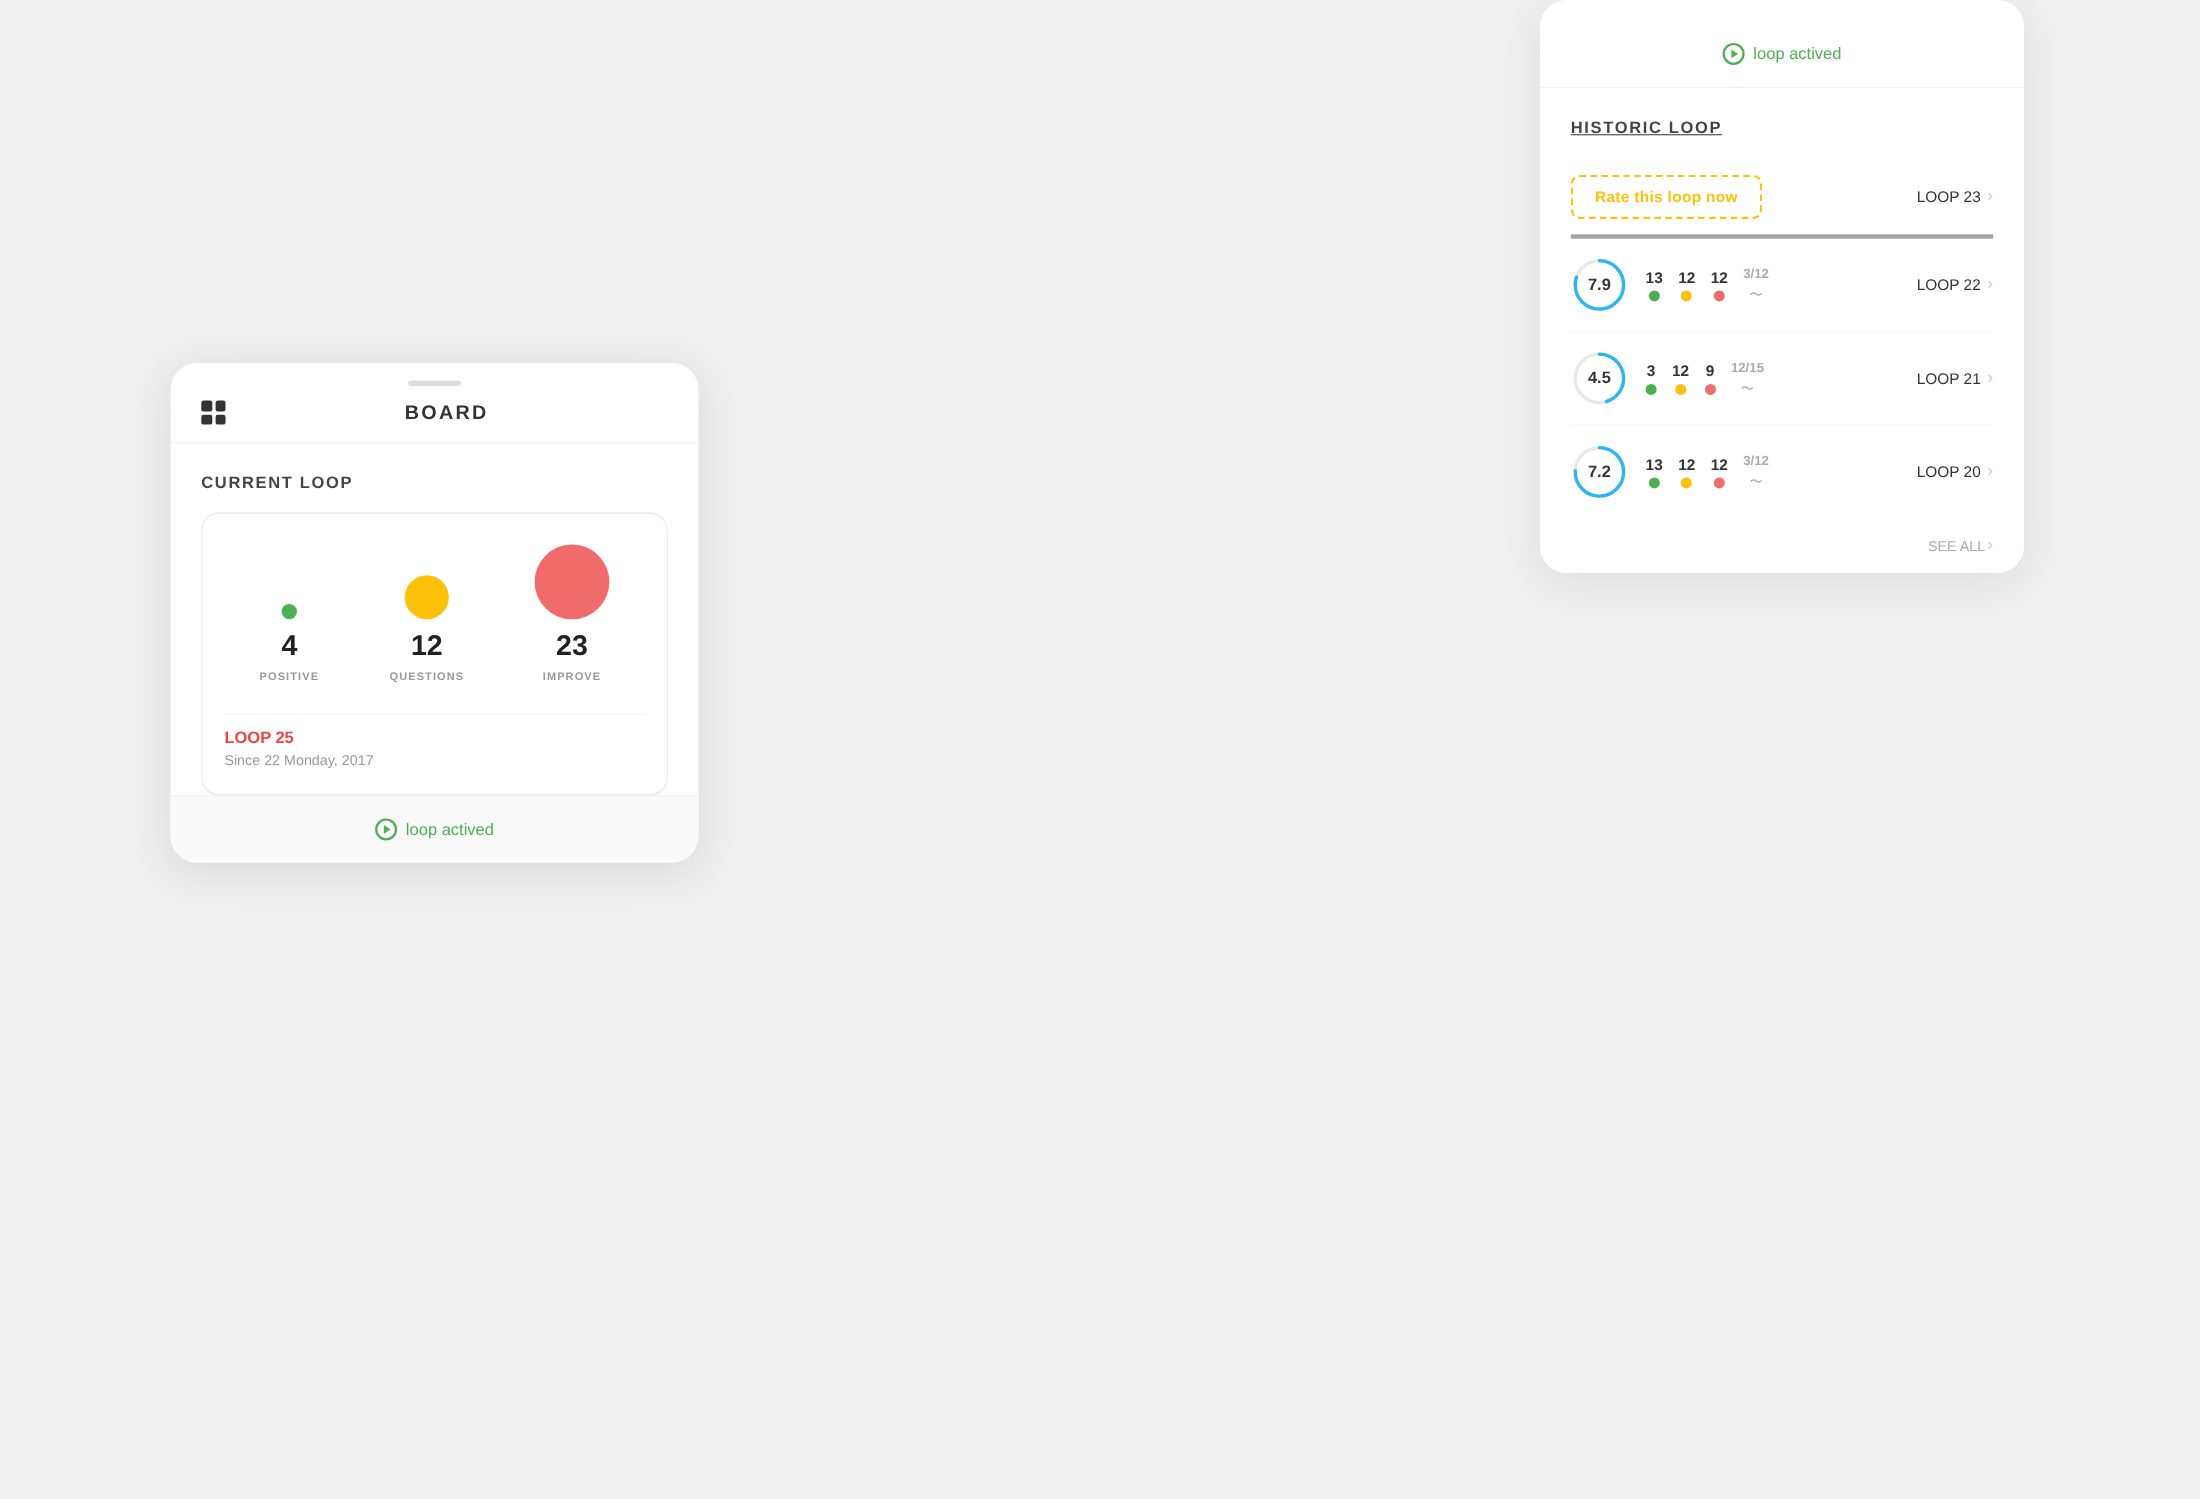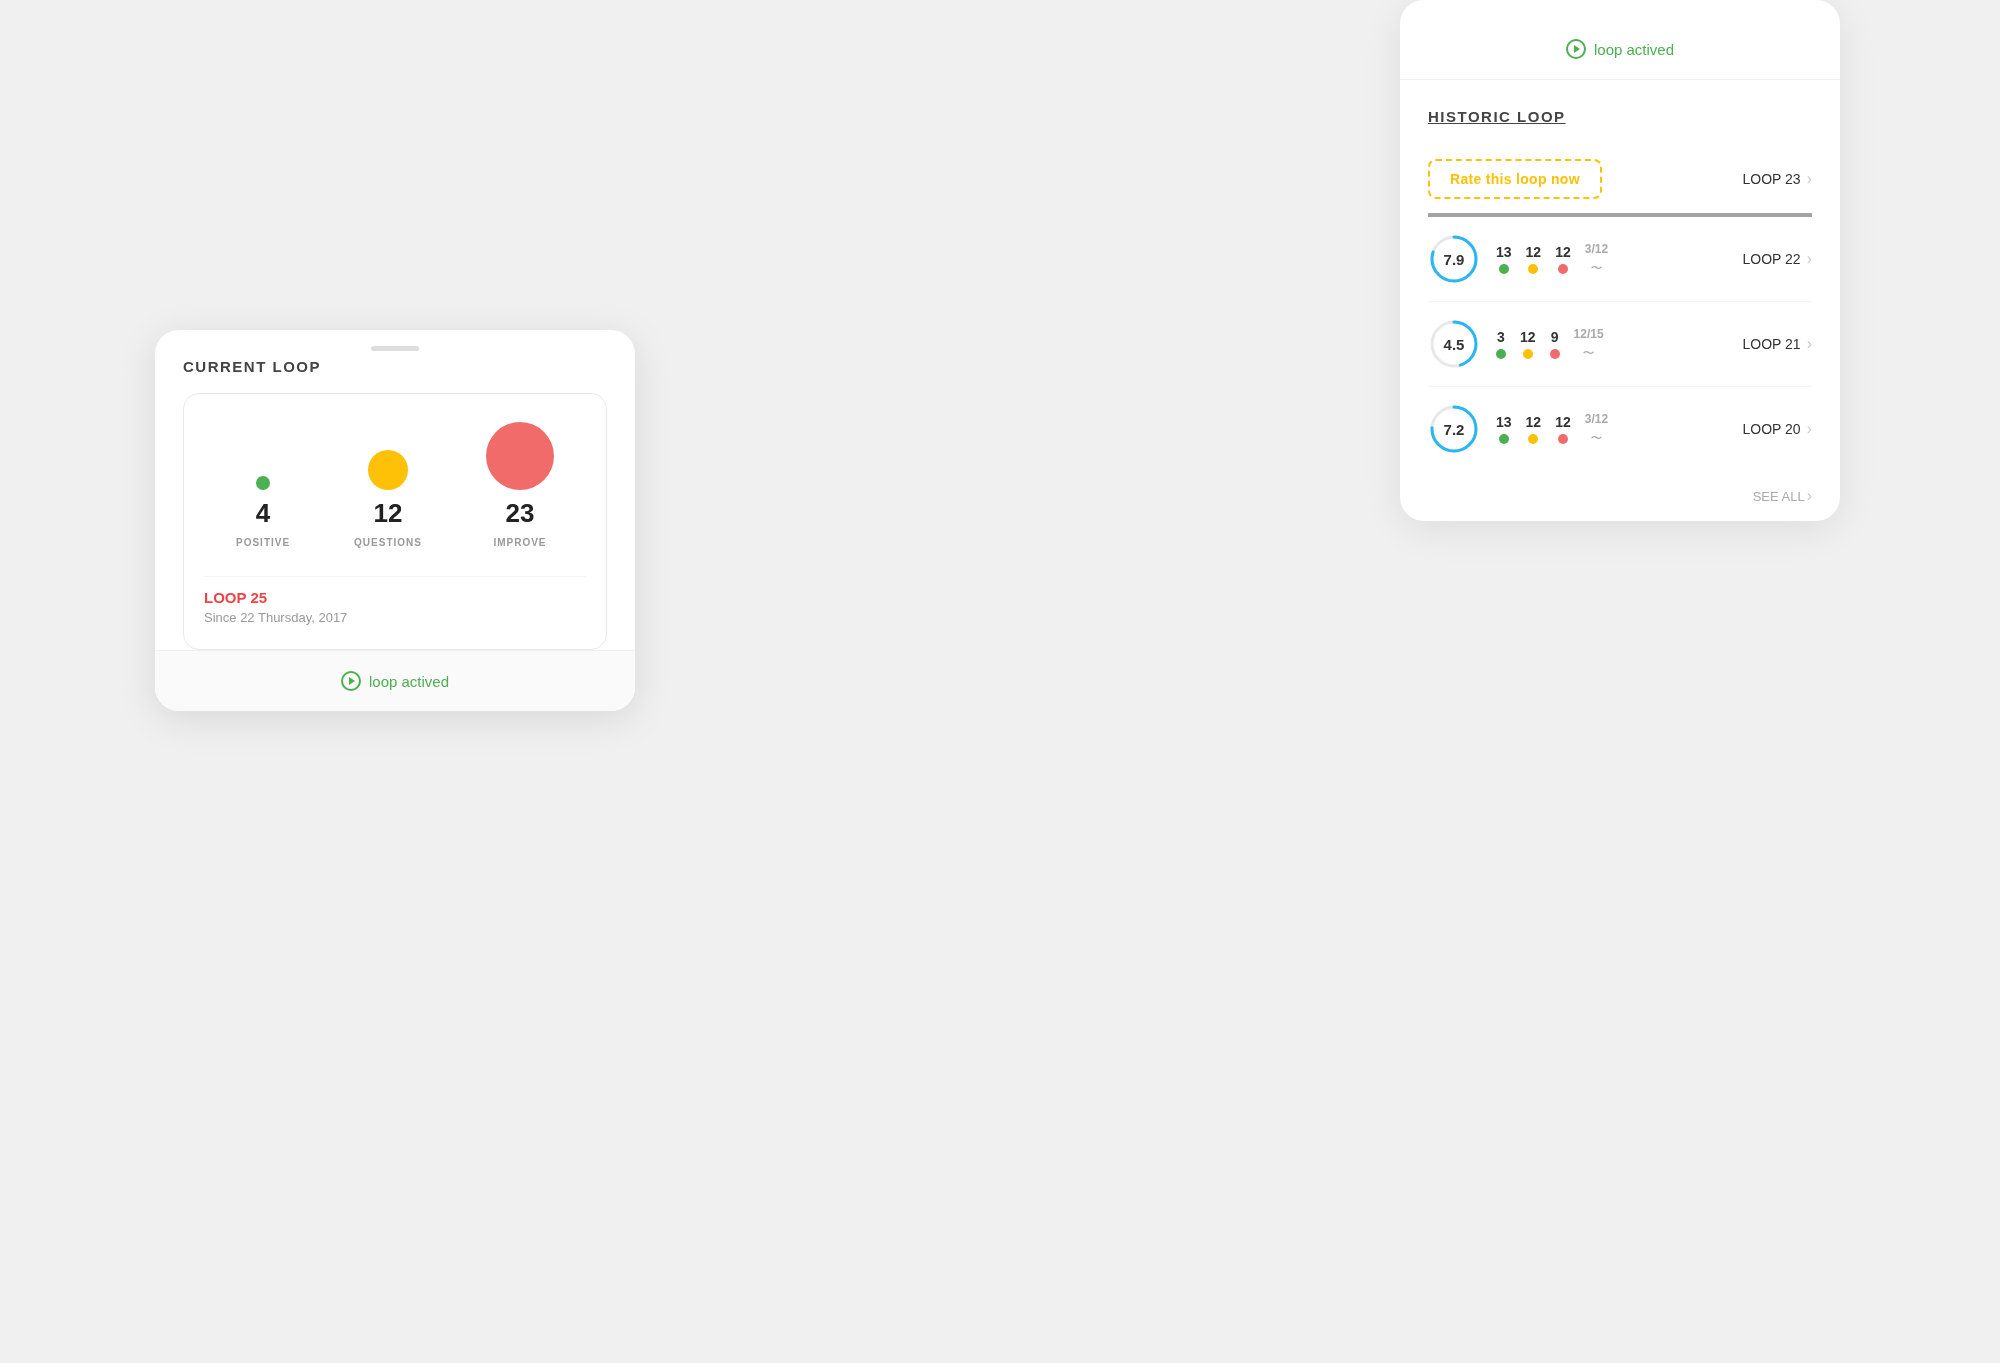--- a/index.html
+++ b/index.html
@@ -346,20 +346,29 @@
       justify-content: flex-end;
     }
   </style>
 </head>
 <body>
 
 <div class="page-wrapper">
 
   <div class="left-card">
     <div class="phone-notch"></div>
+    <div class="phone-header">
+      <div class="grid-icon">
+        <span></span>
+          <span></span>
+          <span></span>
+          <span></span>
+      </div>
+      <div class="board-title">BOARD</div>
+    </div>
 
     <div class="current-loop-section">
       <div class="current-loop-label">CURRENT LOOP</div>
 
       <div class="current-loop-card">
         <div class="metrics-row">
           <div class="metric-item">
             <div class="metric-dot green"></div>
             <div class="metric-number">4</div>
             <div class="metric-label">POSITIVE</div>
@@ -371,21 +380,21 @@
           </div>
           <div class="metric-item">
             <div class="metric-dot red"></div>
             <div class="metric-number">23</div>
             <div class="metric-label">IMPROVE</div>
           </div>
         </div>
 
         <div class="loop-info">
           <div class="loop-name">LOOP 25</div>
-          <div class="loop-date">Since 22 Thursday, 2017</div>
+          <div class="loop-date">Since 22 Monday, 2017</div>
         </div>
       </div>
     </div>
 
     <div class="loop-actived-btn">
       <div class="play-icon"></div>
       <span>loop actived</span>
     </div>
   </div>
 

